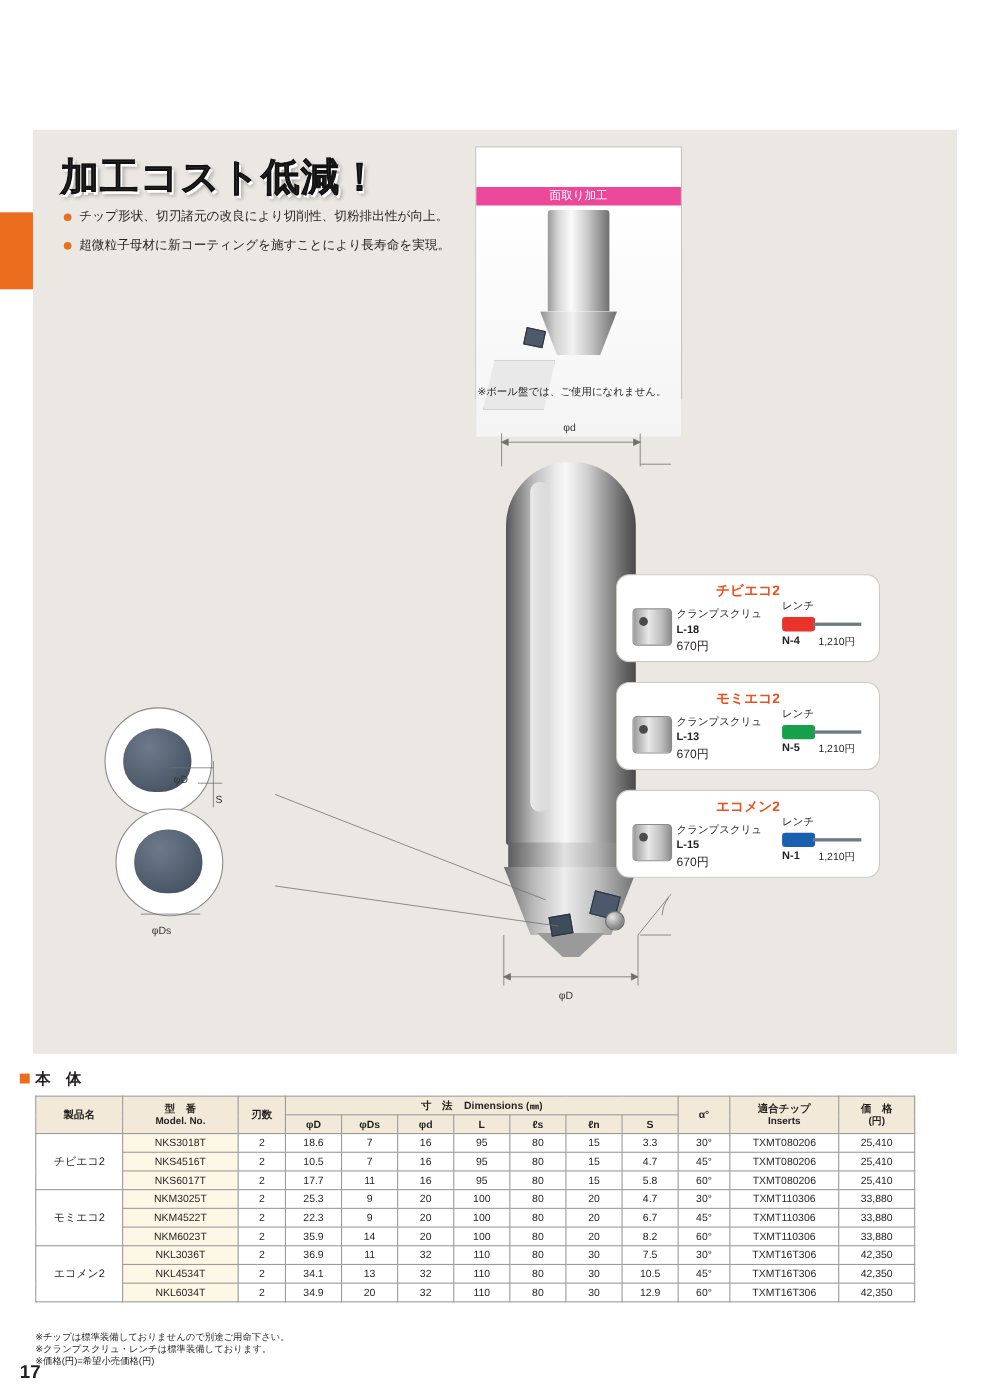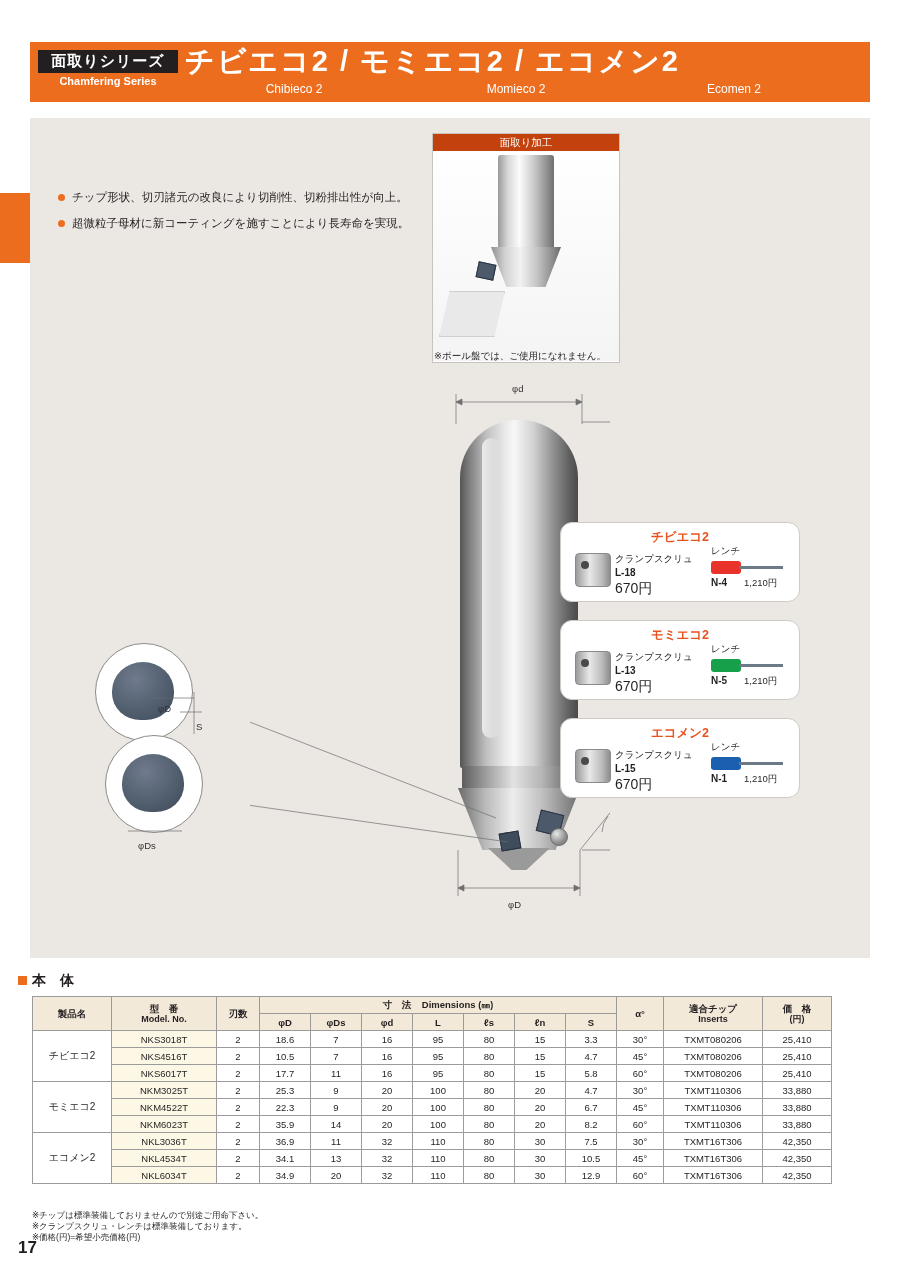--- a/index.html
+++ b/index.html
@@ -28,21 +28,21 @@
   .headline{position:absolute;left:55px;top:138px;font-size:35px;font-weight:bold;
       color:#2b2b2b;letter-spacing:1px;
       text-shadow:2px 2px 0 #ffffff, 3px 3px 4px rgba(0,0,0,.35);
       -webkit-text-stroke:0.6px #111;}
   .bullets{position:absolute;left:58px;top:190px;width:360px;}
   .bullets .bi{position:relative;padding-left:14px;font-size:11.5px;line-height:15px;margin-bottom:11px;color:#231f20;}
   .bullets .bi::before{content:"";position:absolute;left:0;top:4px;width:7px;height:7px;border-radius:50%;background:#ed6d1f;}
 
   
   .photo{position:absolute;border:1px solid #c8c3bd;background:#fff;}
-  .photo .cap{height:17px;background:#c2410c;color:#fff;font-size:10.5px;text-align:center;line-height:17px;}
+  .photo .cap{height:17px;background:#ec4899;color:#fff;font-size:10.5px;text-align:center;line-height:17px;margin-top:36px;}
   .pbox1{left:432px;top:133px;width:186px;height:228px;}
   .pbox2{left:628px;top:133px;width:196px;height:228px;}
   .photo .img{position:relative;height:210px;overflow:hidden;background:linear-gradient(#ffffff,#f4f4f4);}
   .note-ball{position:absolute;left:434px;top:350px;font-size:9.5px;color:#231f20;}
 
   
   .mini-tool{position:absolute;left:50%;transform:translateX(-50%);top:4px;width:78px;}
   .mini-shank{width:56px;height:92px;margin:0 auto;border-radius:3px 3px 0 0;
       background:linear-gradient(90deg,#9a9a9a 0%,#d9d9d9 18%,#fbfbfb 38%,#cfcfcf 62%,#8e8e8e 88%,#707070 100%);}
   .mini-head{width:70px;height:40px;margin:0 auto;
@@ -89,21 +89,21 @@
   .acc1{left:560px;top:522px;}
   .acc2{left:560px;top:620px;}
   .acc3{left:560px;top:718px;}
   .acc .title{position:absolute;left:0;top:6px;width:238px;text-align:center;font-size:12.5px;font-weight:bold;}
   .t-or{color:#e8521f;}
   .acc .scr{position:absolute;left:14px;top:30px;width:34px;height:32px;border-radius:4px;
       background:linear-gradient(90deg,#9b9b9b,#e8e8e8 40%,#bdbdbd 75%,#8d8d8d);border:1px solid #8a8a8a;}
   .acc .scr::after{content:"";position:absolute;left:5px;top:7px;width:8px;height:8px;border-radius:50%;background:#4a4a4a;}
   .acc .sl1{position:absolute;left:54px;top:30px;font-size:9.5px;line-height:12px;}
   .acc .sl2{position:absolute;left:54px;top:44px;font-size:10px;font-weight:bold;}
-  .acc .sl3{position:absolute;left:54px;top:57px;font-size:14px;text-align:center;}
+  .acc .sl3{position:absolute;left:54px;top:57px;font-size:11px;text-align:center;}
   .acc .wr{position:absolute;left:150px;top:36px;width:70px;height:16px;}
   .acc .wr .handle{position:absolute;left:0;top:2px;width:30px;height:13px;border-radius:3px;}
   .acc .wr .rod{position:absolute;left:28px;top:7px;width:44px;height:3px;background:#6b7a86;}
   .acc .wl1{position:absolute;left:150px;top:22px;font-size:9.5px;}
   .acc .wl2{position:absolute;left:150px;top:54px;font-size:10px;font-weight:bold;}
   .acc .wl3{position:absolute;left:183px;top:54px;font-size:9.5px;}
 
   
   .sec-title{position:absolute;left:32px;top:972px;font-size:14px;font-weight:bold;}
   .sec-title::before{content:"";position:absolute;left:-14px;top:4px;width:9px;height:9px;background:#ed6d1f;}
@@ -118,33 +118,22 @@
   .dim-label{font-size:9.5px;fill:#333;font-family:"Liberation Sans",sans-serif;}
 </style>
 </head>
 <body>
 
 <div class="page">
 
   <div class="hero"></div>
   <div class="side-tab"></div>
 
-  <div class="header">
-    <div class="hdr-badge">
-      <div class="b1">面取りシリーズ</div>
-      <div class="b2">Chamfering Series</div>
-    </div>
-    <div class="hdr-main">チビエコ2 / モミエコ2 / エコメン2</div>
-    <div class="hdr-sub">
-      <span class="s1">Chibieco 2</span>
-      <span class="s2">Momieco 2</span>
-      <span class="s3">Ecomen 2</span>
-    </div>
-  </div>
-
+
+  <div class="headline">加工コスト低減！</div>
   <div class="bullets">
     <div class="bi">チップ形状、切刃諸元の改良により切削性、切粉排出性が向上。</div>
     <div class="bi">超微粒子母材に新コーティングを施すことにより長寿命を実現。</div>
   </div>
 
   <div class="photo pbox1">
     <div class="cap">面取り加工</div>
     <div class="img">
       <div class="mini-tool">
         <div class="mini-shank"></div>

